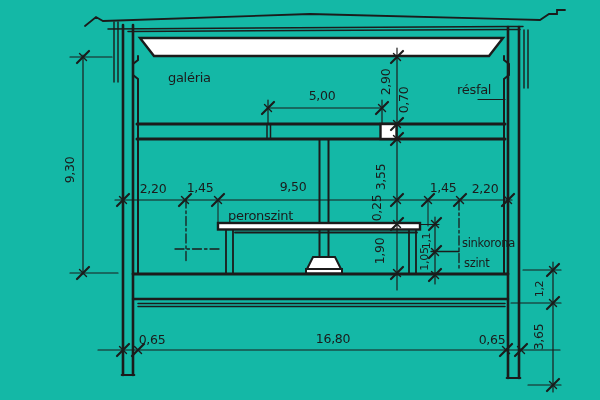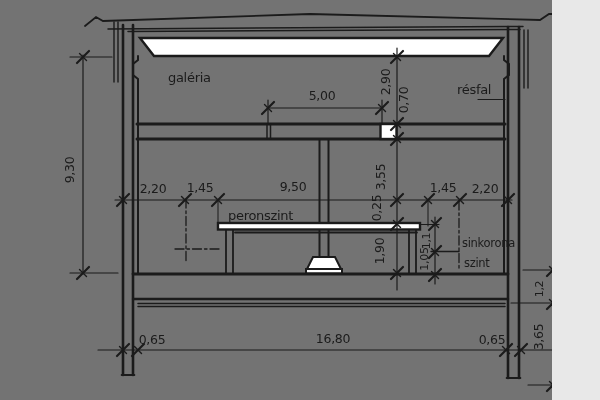--- a/index.html
+++ b/index.html
@@ -1,17 +1,17 @@
 <!DOCTYPE html>
 <html><head>
 <meta charset="utf-8">
 <style>
   html,body{margin:0;padding:0;background:#e8e8e8;}
   .page{
-    position:relative;width:552px;height:400px;background:#737373;
+    position:relative;width:600px;height:400px;background:#14b8a6;
     font-family:"DejaVu Sans","Liberation Sans",sans-serif;overflow:hidden;
   }
   svg{position:absolute;left:0;top:0;}
   svg line,svg path,svg polyline,svg polygon,svg rect{stroke:#1b1b1b;stroke-linecap:round;}
   svg text{fill:#1b1b1b;letter-spacing:-0.3px;}
   .dimtxt{font-size:12.5px;}
   .dimtxt-sm{font-size:11px;}
   .lbl{font-size:13px;}
   .lbl-sm{font-size:11.5px;}
 </style>

